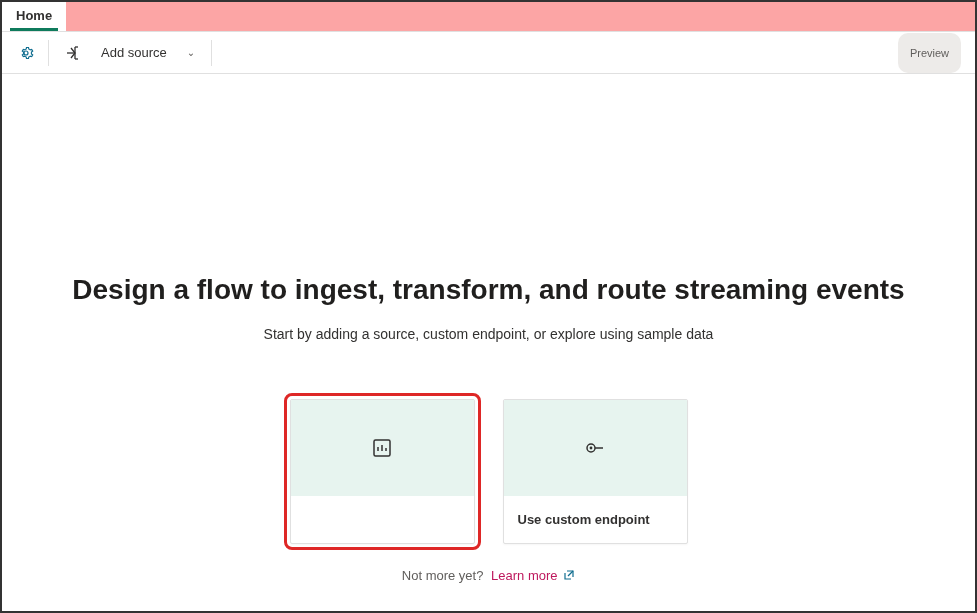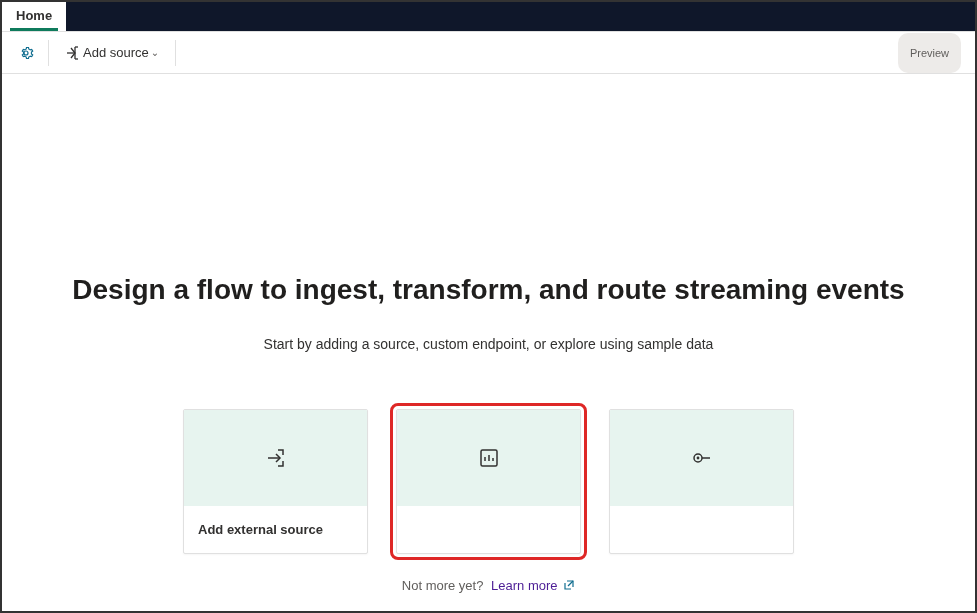--- a/index.html
+++ b/index.html
@@ -10,21 +10,21 @@
     body {
       font-family: "Segoe UI", -apple-system, BlinkMacSystemFont, sans-serif;
       background: #ffffff;
       width: 977px;
       height: 613px;
       border: 2px solid #333;
       overflow: hidden;
     }
     .tab-bar {
       display: flex;
-      background: #0f172a;
+      background: #fca5a5;
       border-bottom: 1px solid #e0e0e0;
       height: 30px;
     }
     .tab {
       padding: 6px 14px;
       font-size: 13px;
       color: #323130;
       cursor: pointer;
       position: relative;
     }
@@ -60,21 +60,21 @@
     }
     .toolbar-divider {
       width: 1px;
       height: 26px;
       background: #e0e0e0;
       margin: 0 8px;
     }
     .add-source-btn {
       display: flex;
       align-items: center;
-      gap: 2px;
+      gap: 20px;
       padding: 4px 8px;
       font-size: 13px;
       color: #323130;
       cursor: pointer;
       border-radius: 3px;
     }
     .chevron-down {
       font-size: 10px;
       color: #605e5c;
     }
@@ -90,21 +90,21 @@
       margin-right: 4px;
     }
     .main-content {
       padding-top: 200px;
       text-align: center;
     }
     .main-heading {
       font-size: 28px;
       font-weight: 600;
       color: #201f1e;
-      margin-bottom: 30px;
+      margin-bottom: 20px;
     }
     .main-subtext {
       font-size: 14px;
       color: #323130;
       margin-bottom: 57px;
     }
     .cards-row {
       display: flex;
       justify-content: center;
       gap: 28px;
@@ -135,21 +135,21 @@
       font-weight: 600;
       color: #323130;
       text-align: left;
     }
     .footer-text {
       margin-top: 24px;
       font-size: 13px;
       color: #605e5c;
     }
     .learn-more-link {
-      color: #4c1d95;
+      color: #be185d;
       text-decoration: none;
       margin-left: 4px;
     }
     svg {
       display: block;
     }
   </style>
 </head>
 <body>
 
@@ -185,33 +185,20 @@
   <div class="toolbar-divider"></div>
   <div class="spacer"></div>
   <div class="preview-badge">Preview</div>
 </div>
 
 <div class="main-content">
   <h1 class="main-heading">Design a flow to ingest, transform, and route streaming events</h1>
   <p class="main-subtext">Start by adding a source, custom endpoint, or explore using sample data</p>
 
   <div class="cards-row">
-    <div class="card">
-      <div class="card-icon-area">
-        <span>
-          <svg width="22" height="22" viewBox="0 0 22 22" fill="none">
-            <path d="M13 3h5v5" stroke="#323130" stroke-width="1.5" fill="none"></path>
-            <path d="M13 19h5v-5" stroke="#323130" stroke-width="1.5" fill="none"></path>
-            <path d="M3 11h12" stroke="#323130" stroke-width="1.5"></path>
-            <path d="M11 7l4 4-4 4" stroke="#323130" stroke-width="1.5" fill="none"></path>
-          </svg>
-        </span>
-      </div>
-      <div class="card-label">Add external source</div>
-    </div>
 
     <div class="card highlighted">
       <div class="card-icon-area">
         <span>
           <svg width="22" height="22" viewBox="0 0 22 22" fill="none">
             <rect x="3" y="3" width="16" height="16" rx="1.5" stroke="#323130" stroke-width="1.5" fill="none"></rect>
             <path d="M7 14v-4" stroke="#323130" stroke-width="1.5"></path>
             <path d="M11 14V8" stroke="#323130" stroke-width="1.5"></path>
             <path d="M15 14v-3" stroke="#323130" stroke-width="1.5"></path>
           </svg>
@@ -222,20 +209,21 @@
     <div class="card">
       <div class="card-icon-area">
         <span>
           <svg width="22" height="22" viewBox="0 0 22 22" fill="none">
             <circle cx="7" cy="11" r="4" stroke="#323130" stroke-width="1.5" fill="none"></circle>
             <circle cx="7" cy="11" r="1.4" fill="#323130"></circle>
             <path d="M11 11h8" stroke="#323130" stroke-width="1.5"></path>
           </svg>
         </span>
       </div>
+      <div class="card-label">Use custom endpoint</div>
     </div>
   </div>
 
   <div class="footer-text">
     <span>Not more yet?</span>
     <a href="#" class="learn-more-link">
       <span>Learn more</span>
       <span style="margin-left:2px;">
         <svg width="12" height="12" viewBox="0 0 12 12" fill="none" style="display:inline-block;vertical-align:-1px;">
           <path d="M4 2h6v6" stroke="#0f6d8f" stroke-width="1.2" fill="none"></path>

